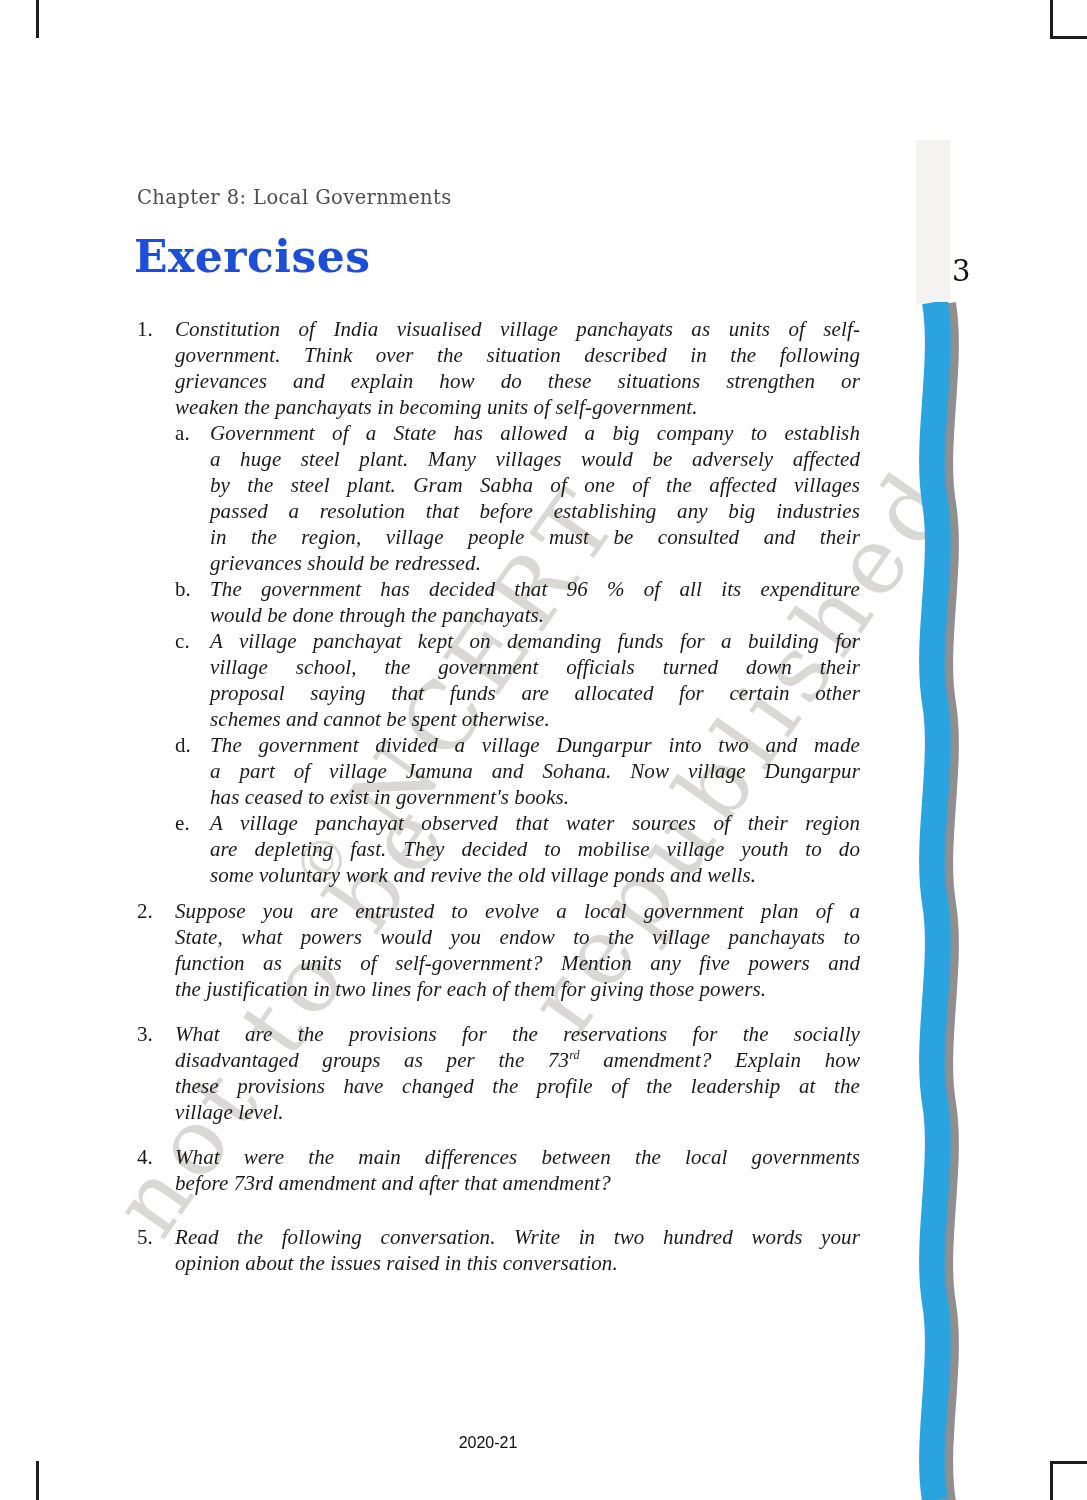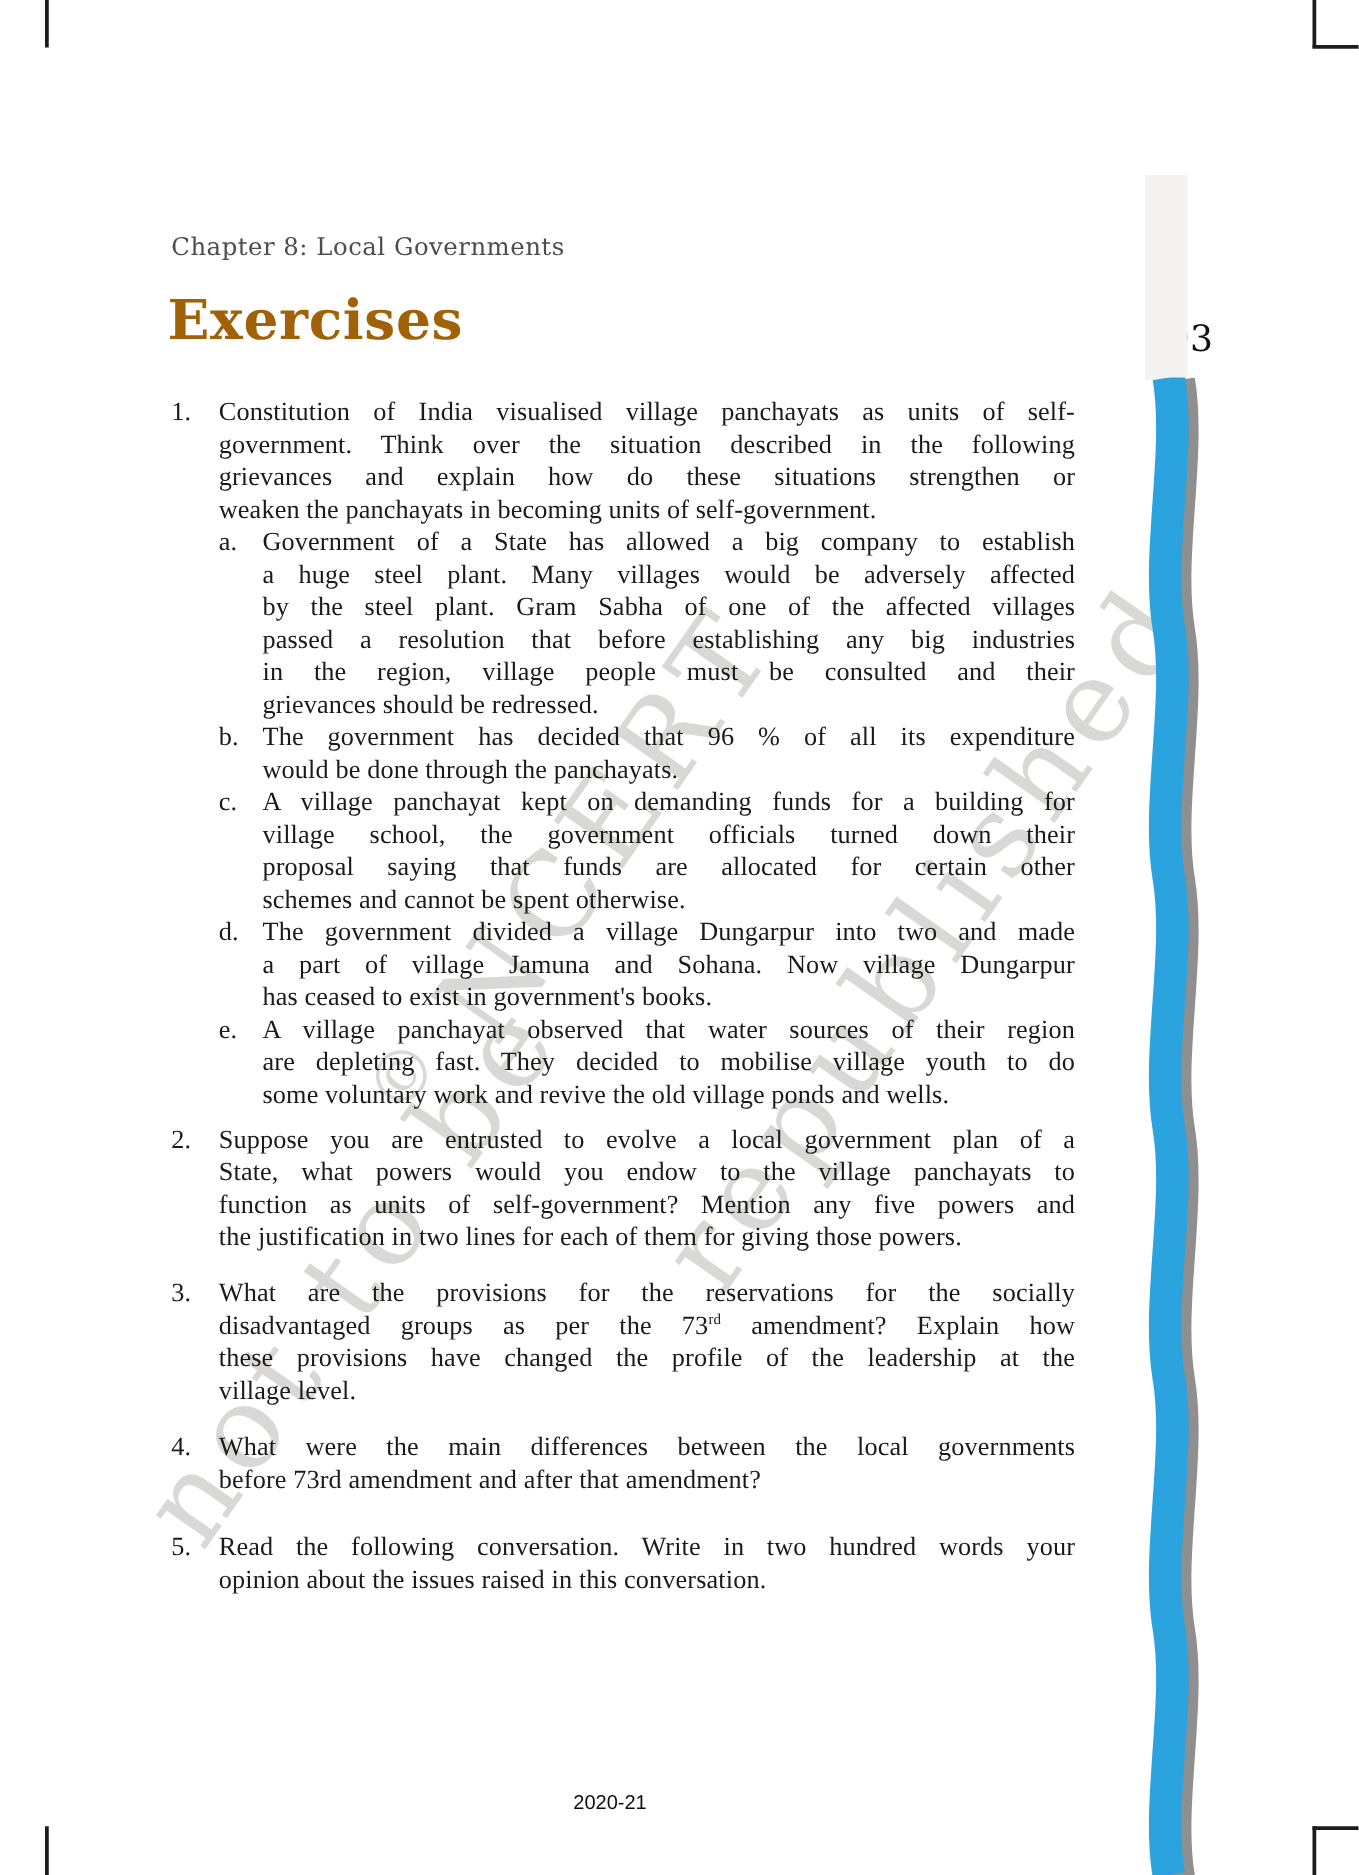--- a/index.html
+++ b/index.html
@@ -30,21 +30,21 @@
     font-size: 19.5px;
     color: #4d4d4d;
     letter-spacing: 0.4px;
   }
   .page-title {
     position: absolute; left: 134px; top: 231px;
     margin: 0;
     font-family: "DejaVu Serif", serif;
     font-weight: bold;
     font-size: 44px;
-    color: #a16207;
+    color: #1d4ed8;
     letter-spacing: 0.5px;
   }
   .page-number {
     position: absolute; left: 915px; top: 254px;
     font-family: "DejaVu Serif", serif;
     font-size: 29px;
     color: #111;
   }
 
   
@@ -77,21 +77,21 @@
     font-size: 21px;
     line-height: 26px;
     letter-spacing: 0.1px;
   }
   .q { display: flex; }
   .qnum { width: 38px; flex: 0 0 38px; }
   .qbody { flex: 1 1 auto; min-width: 0; }
   .subitem { display: flex; }
   .slabel { width: 35px; flex: 0 0 35px; }
   .sbody { flex: 1 1 auto; min-width: 0; }
-  .jline { text-align: justify; text-align-last: justify; }
+  .jline { text-align: justify; text-align-last: justify; font-style: italic; }
   .jline.last { text-align-last: left; }
   sup { font-size: 12px; line-height: 0; }
   .mt10 { margin-top: 10px; }
   .mt19 { margin-top: 19px; }
   .mt28 { margin-top: 28px; }
 
   
   .footer {
     position: absolute; left: 0; top: 1434px; width: 976px;
     text-align: center;

